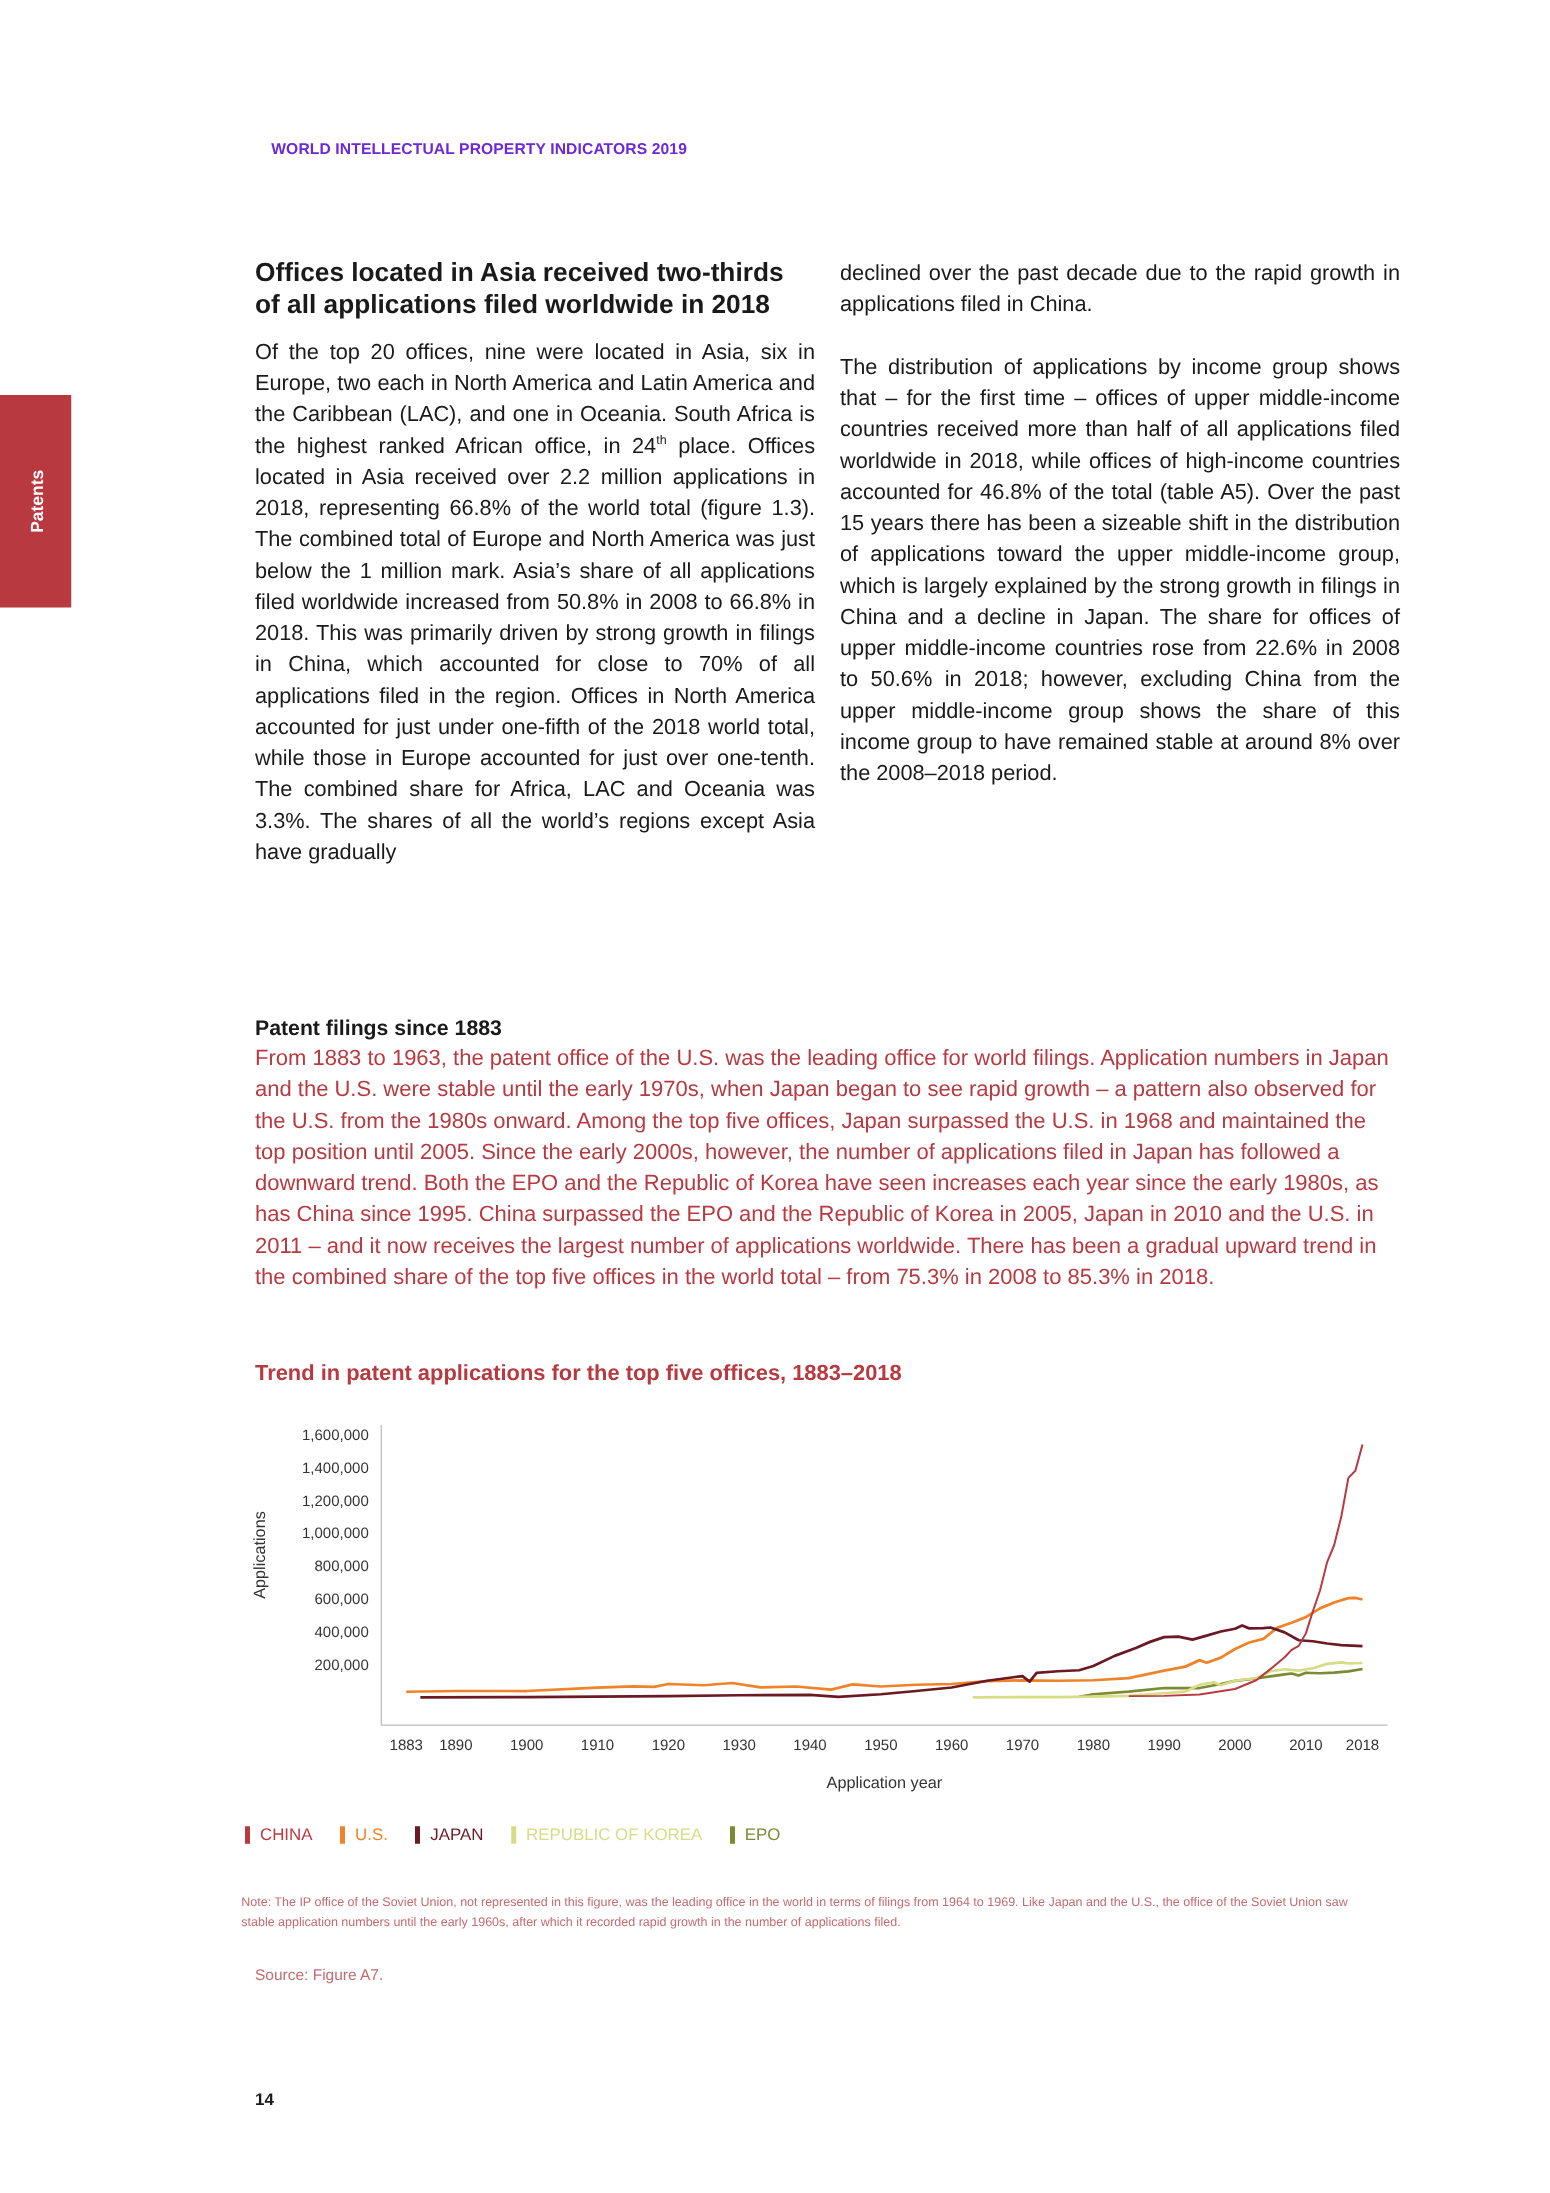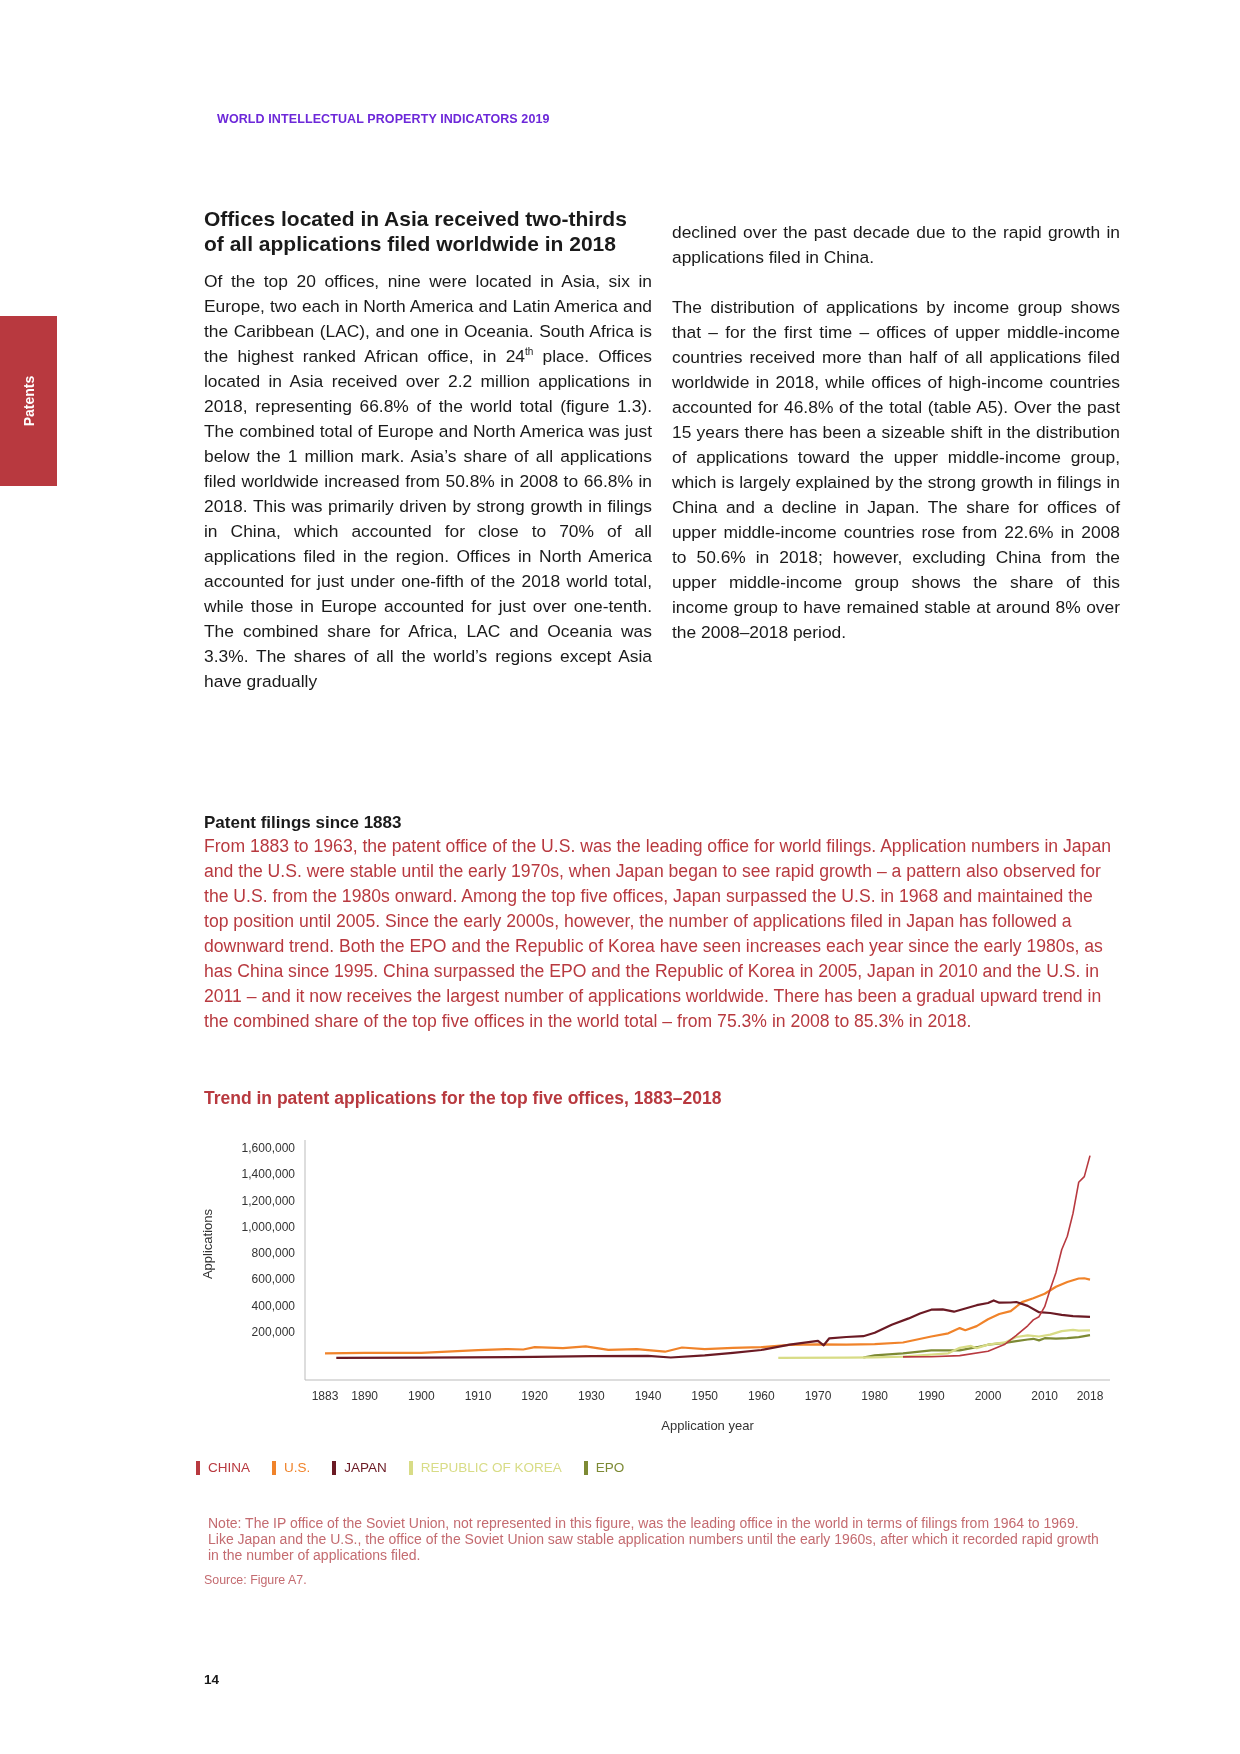--- a/index.html
+++ b/index.html
@@ -2,32 +2,32 @@
 <html><head>
 <meta charset="utf-8">
 <style>
   html,body{margin:0;padding:0;background:#fff;}
   body{width:1240px;height:1754px;position:relative;font-family:"Liberation Sans",sans-serif;color:#1a1a1a;overflow:hidden;}
   .running-head{position:absolute;left:204px;top:112px;font-size:12.5px;font-weight:bold;color:#6d28d9;letter-spacing:0.1px;margin-left:13px;}
   .side-tab{position:absolute;left:0;top:316px;width:57px;height:170px;background:#b8393f;}
   .side-tab span{position:absolute;left:50%;top:50%;transform:translate(-50%,-50%) rotate(-90deg);color:#fff;font-weight:bold;font-size:14px;white-space:nowrap;}
   .col{position:absolute;top:206px;width:448px;font-size:17.4px;line-height:25px;text-align:justify;}
   .col.left{left:204px;}
-  .col.right{left:672px;margin-top:14px;}
+  .col.right{left:672px;}
   .col h2{font-size:21px;line-height:25px;margin:0 0 13px 0;font-weight:bold;text-align:left;}
   .col p{margin:0 0 25px 0;}
   .col sup{font-size:10px;line-height:0;}
   .box-title{position:absolute;left:204px;top:813px;font-size:17px;font-weight:bold;}
   .box-text{position:absolute;left:204px;top:834px;width:916px;font-size:17.6px;line-height:25px;color:#b8393f;}
   .chart-title{position:absolute;left:204px;top:1088px;font-size:17.5px;font-weight:bold;color:#b8393f;}
   #chart{position:absolute;left:190px;top:1130px;}
   .legend{position:absolute;left:196px;top:1460px;display:flex;gap:0;font-size:13.5px;}
   .legend-item{display:flex;align-items:center;margin-right:22px;}
   .legend-swatch{width:4px;height:14px;margin-right:8px;}
-  .note{position:absolute;left:208px;top:1515px;width:900px;font-size:14px;line-height:16px;color:#c46b70;}
+  .note{position:absolute;left:193px;top:1515px;width:900px;font-size:10px;line-height:16px;color:#c46b70;}
   .source{position:absolute;left:204px;top:1573px;font-size:12.4px;color:#c46b70;}
   .page-num{position:absolute;left:204px;top:1672px;font-size:13.5px;font-weight:bold;}
 </style>
 </head>
 <body>
 
 <div class="running-head">WORLD INTELLECTUAL PROPERTY INDICATORS 2019</div>
 
 <div class="side-tab">
     <span>Patents</span>

